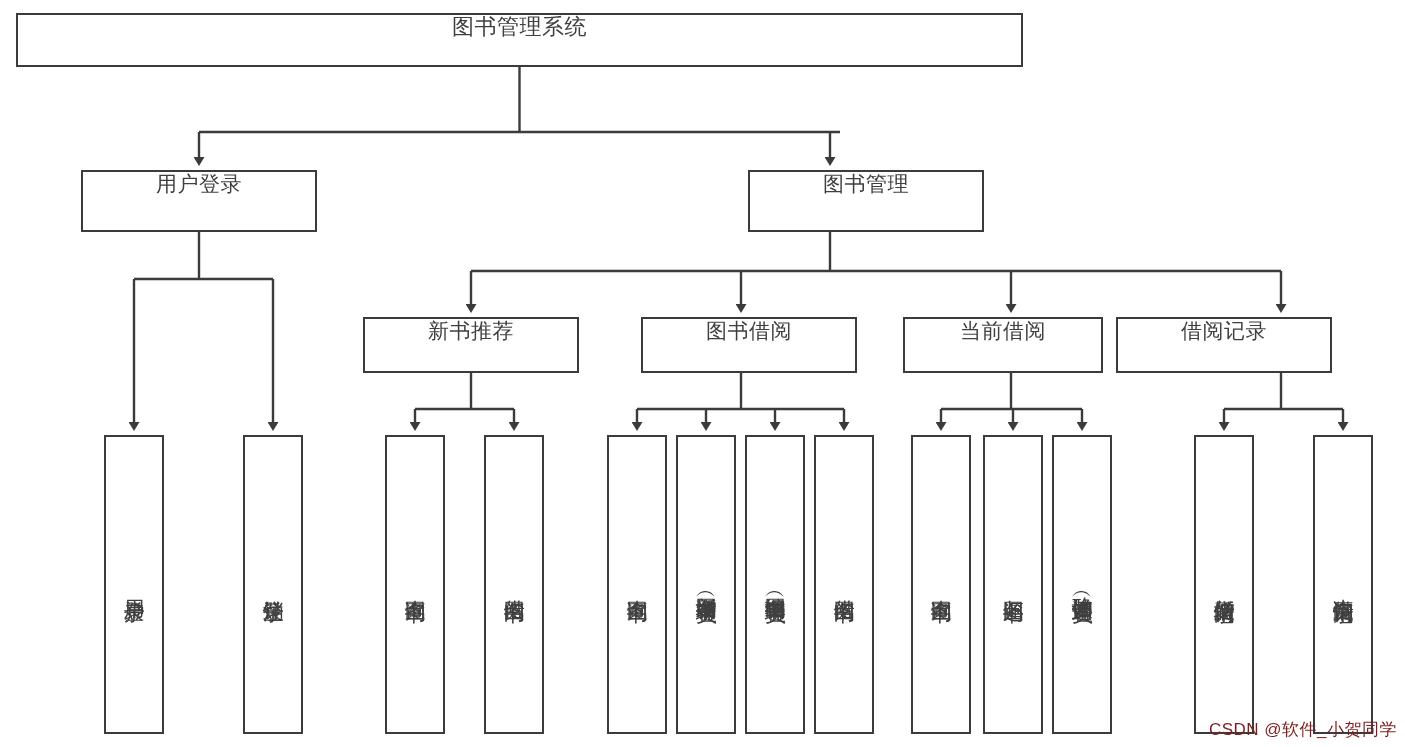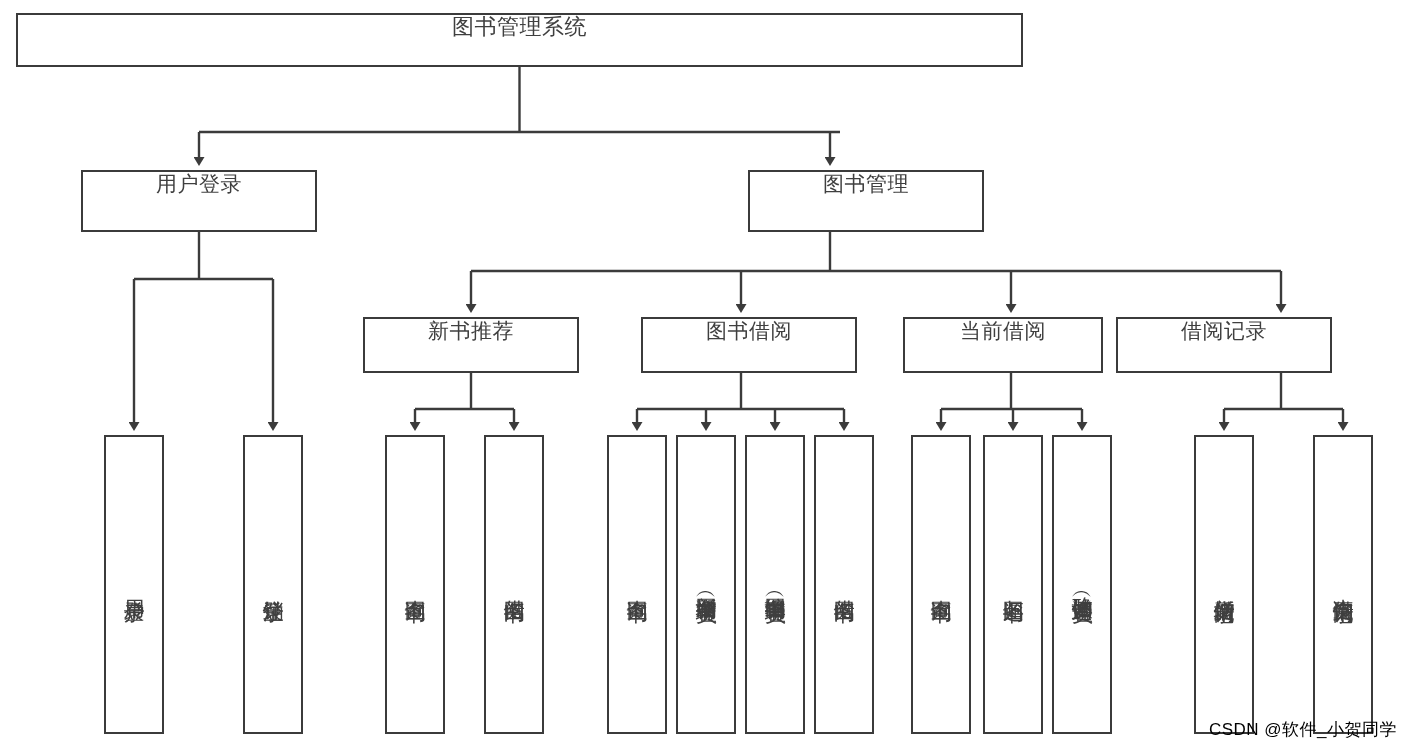--- a/index.html
+++ b/index.html
@@ -57,21 +57,21 @@
   .node-v .vlabel {
     writing-mode: vertical-rl;
     text-orientation: upright;
     display: block;
   }
   .watermark {
     position: absolute;
     right: 8px;
     bottom: 6px;
     font-size: 17px;
-    color: #000000;
+    color: #7f1d1d;
     letter-spacing: 0.5px;
     white-space: nowrap;
     pointer-events: none;
   }
 </style>
 </head>
 <body>
 
 <div id="canvas">
 

